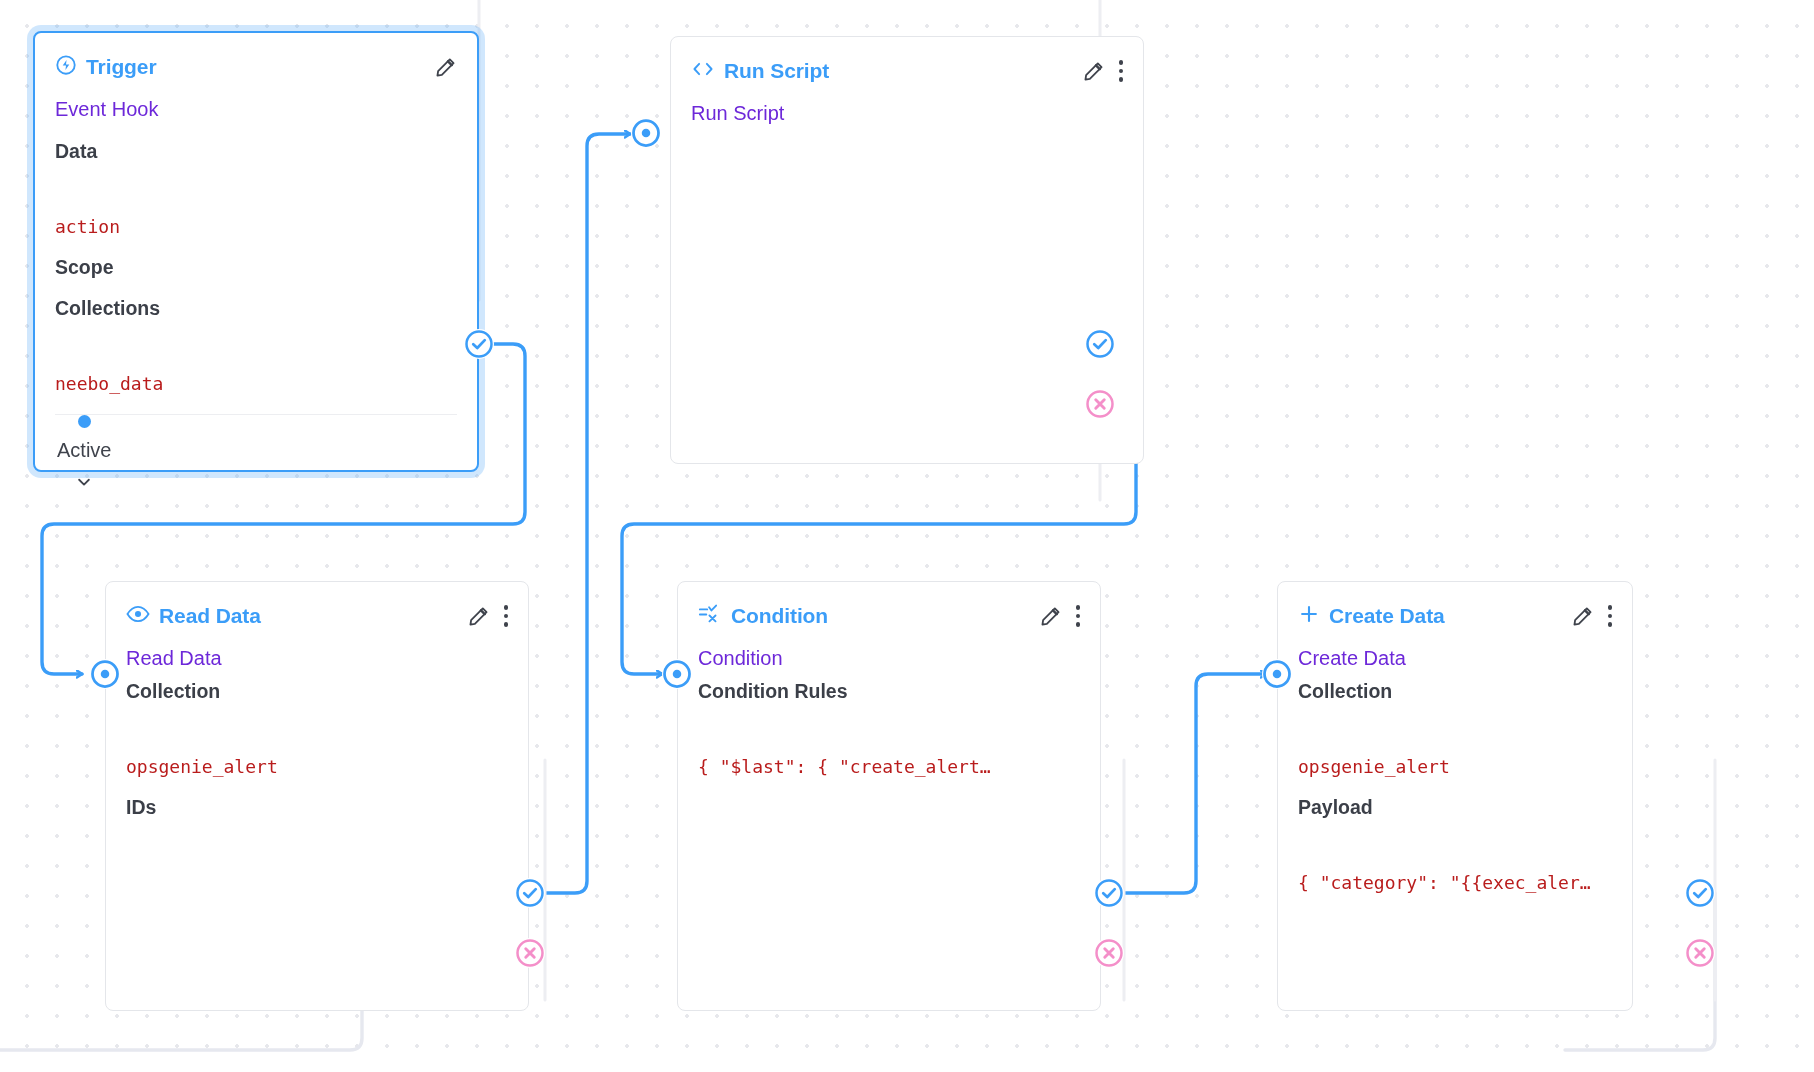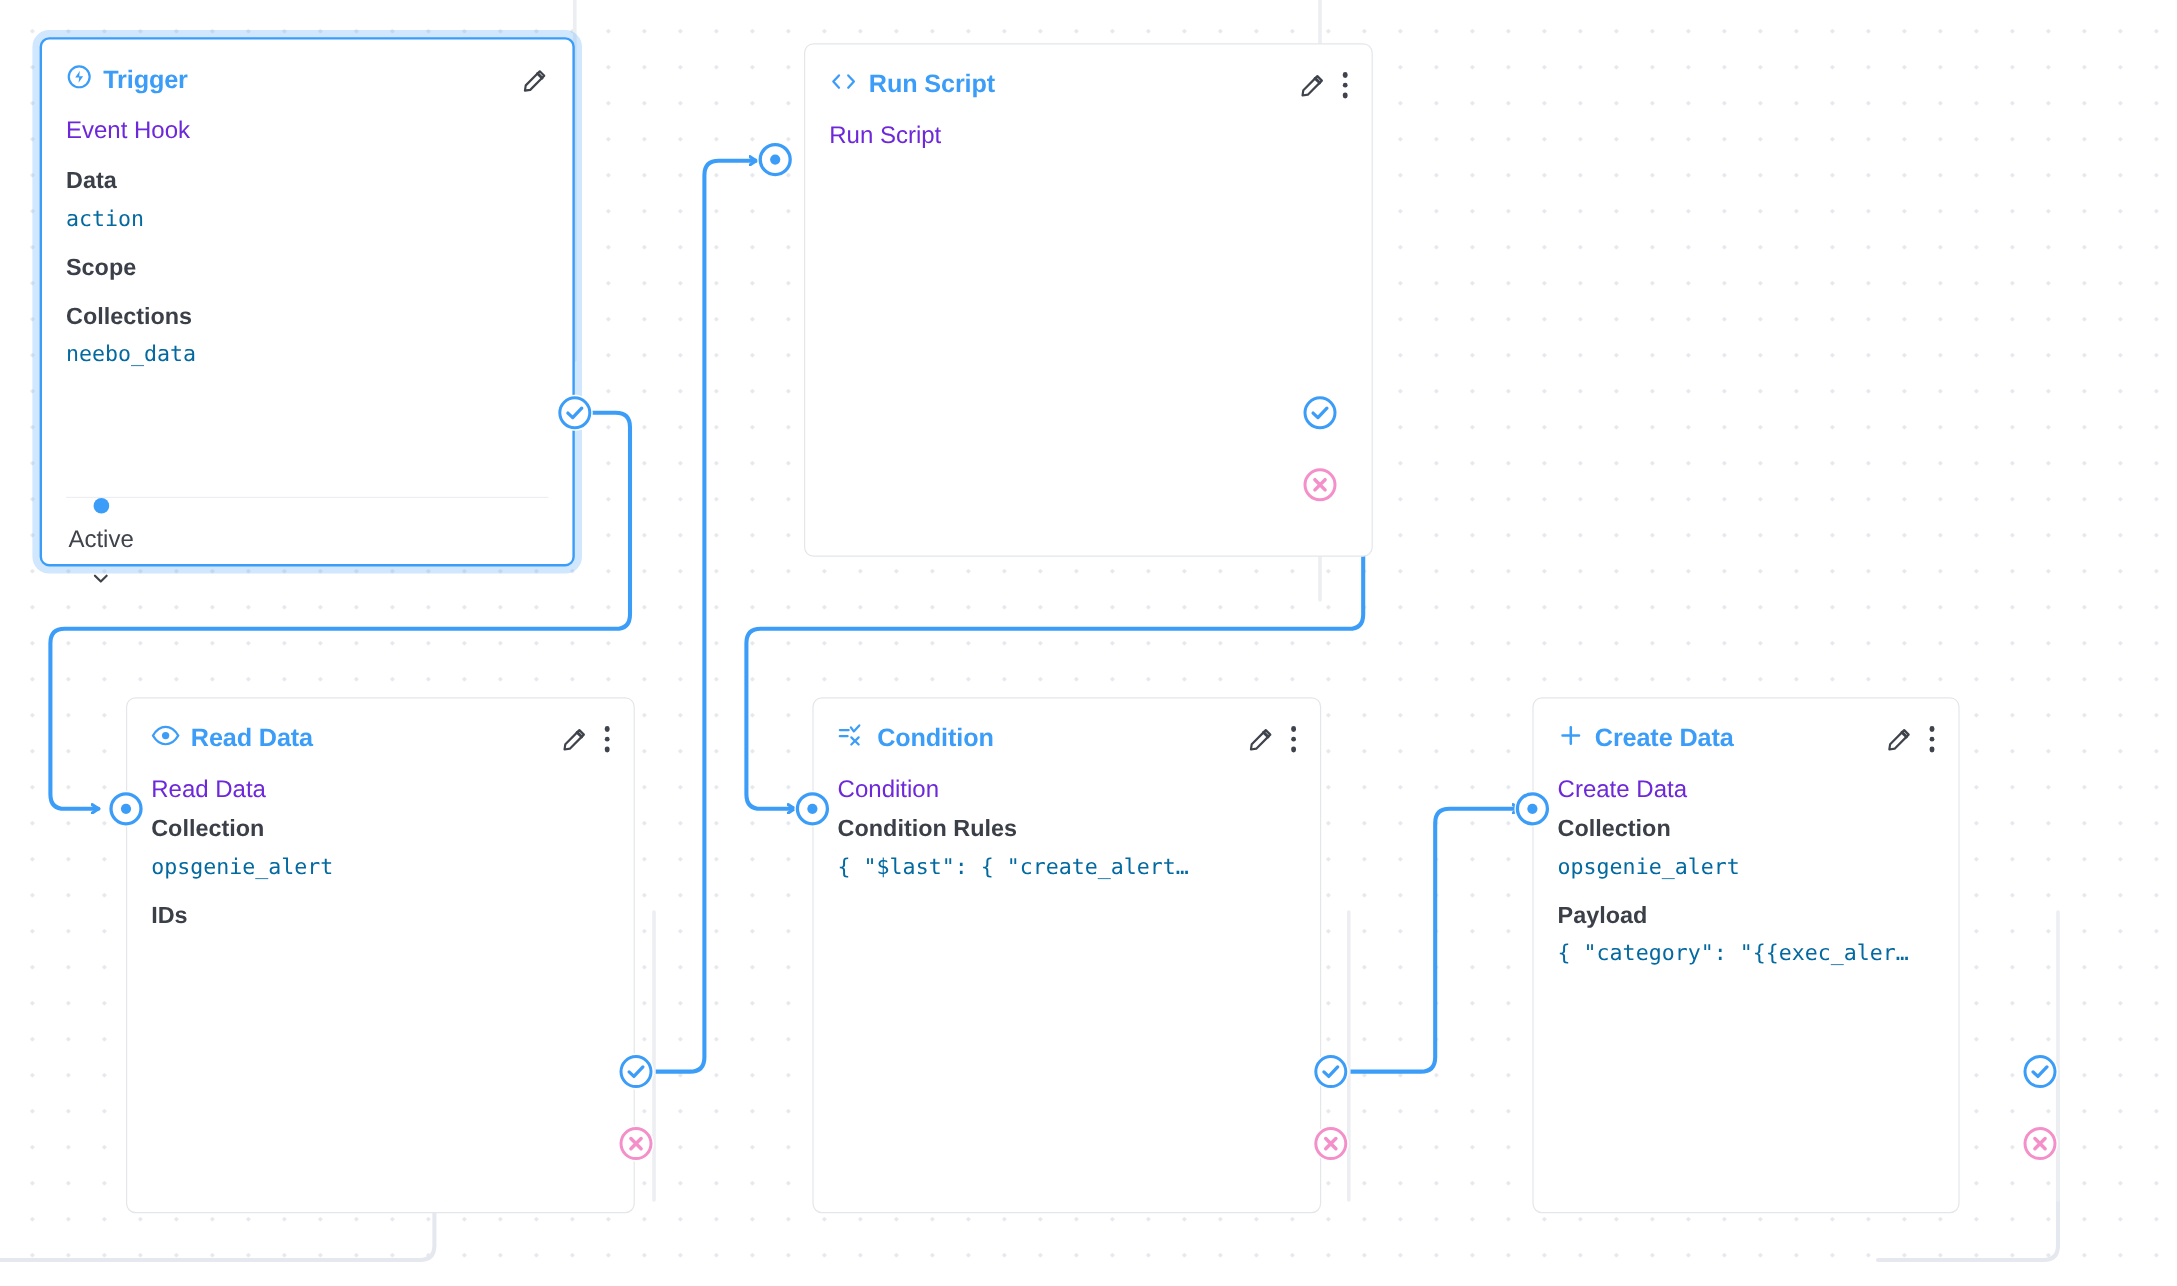--- a/index.html
+++ b/index.html
@@ -64,24 +64,25 @@
   .field-label {
     font-size: 19.5px;
     font-weight: 700;
     color: #3b3f48;
     line-height: 32px;
     white-space: nowrap;
   }
   .field-value {
     font-family: "DejaVu Sans Mono", monospace;
     font-size: 18px;
-    color: #0369a1;
+    color: #b91c1c;
     line-height: 31px;
     white-space: nowrap;
     overflow: hidden;
+    margin-top: 44px;
   }
   .field-gap { height: 9px; }
 
   .panel-divider {
     position: absolute;
     left: 20px; right: 20px;
     height: 1px;
     background: #edeef1;
   }
   .status-row {

